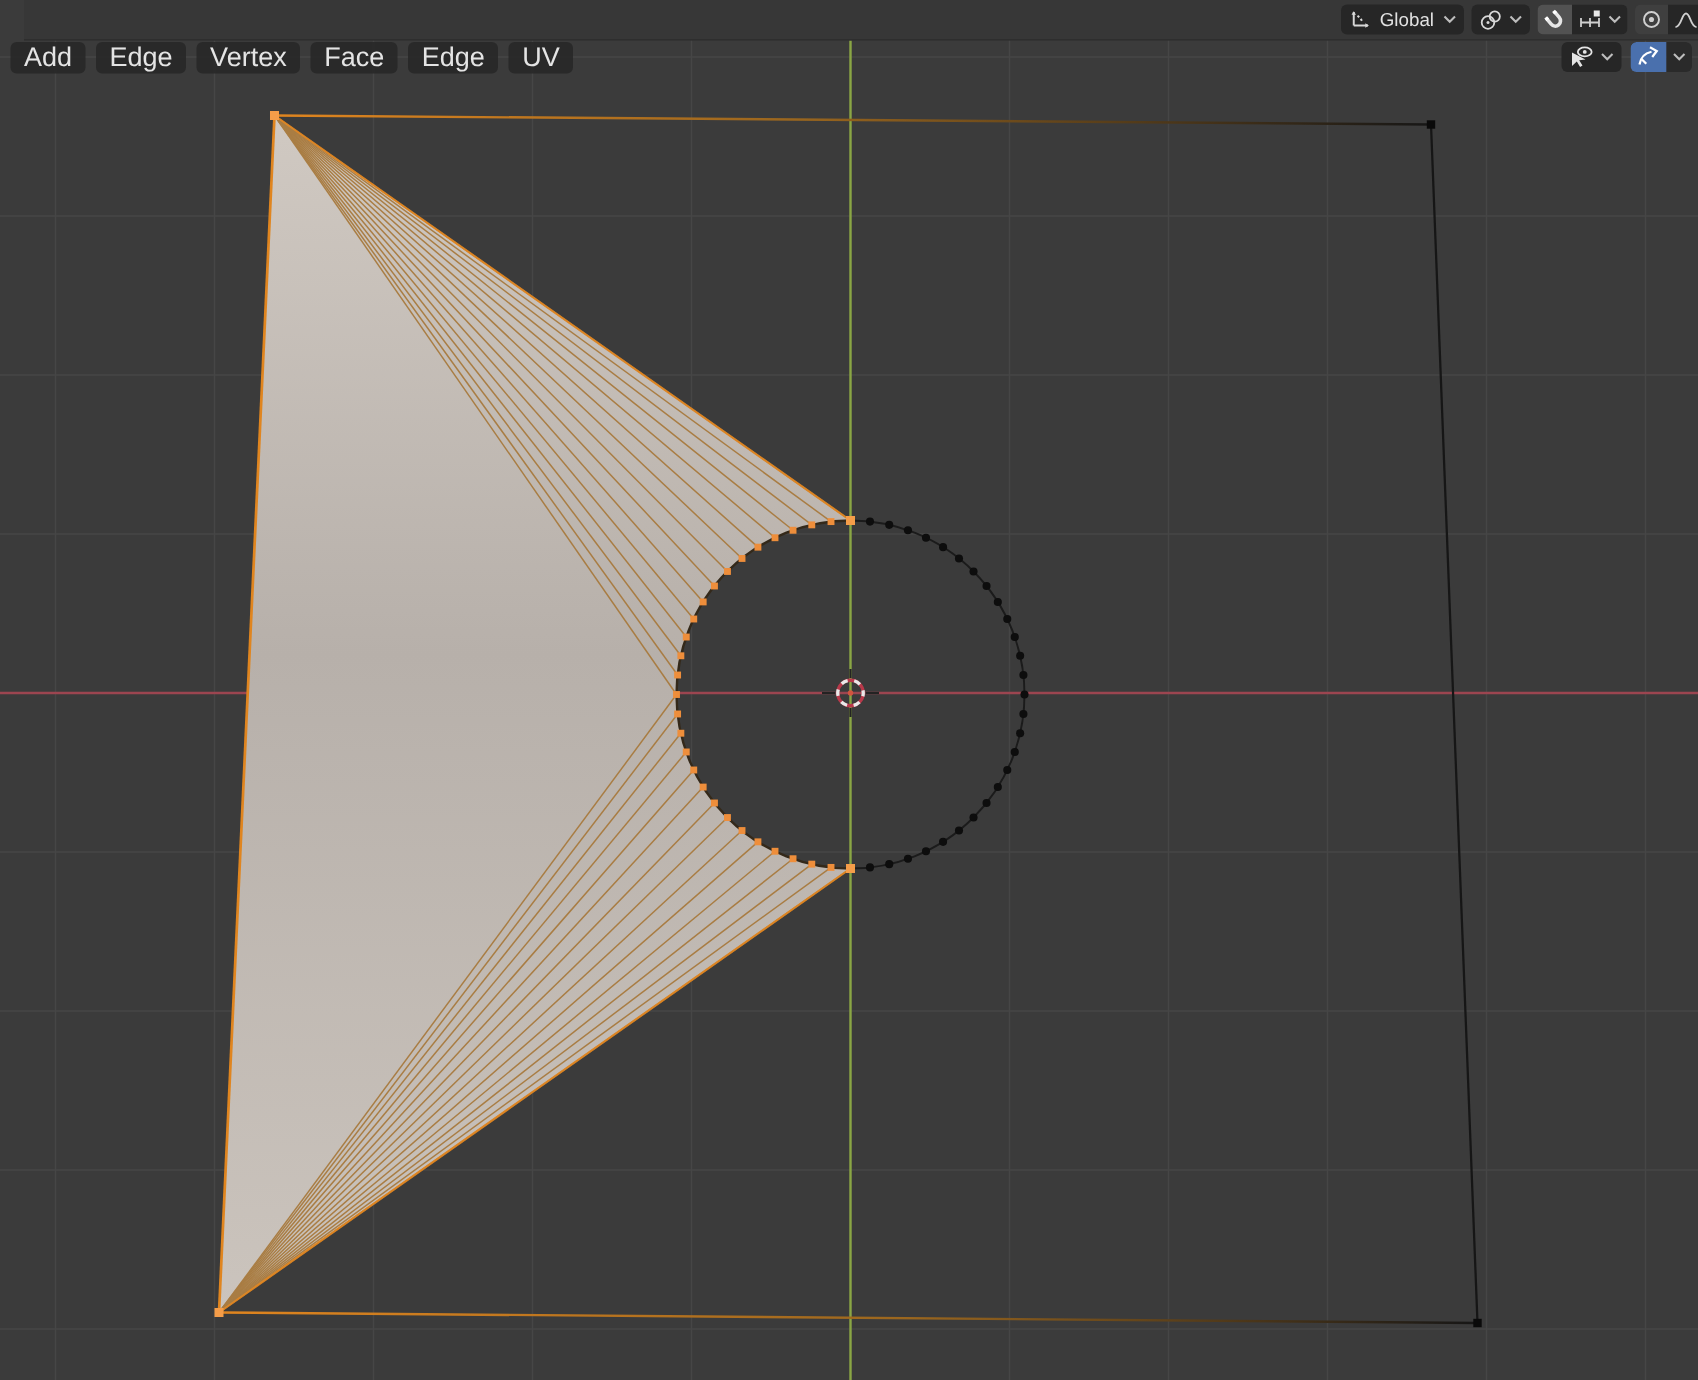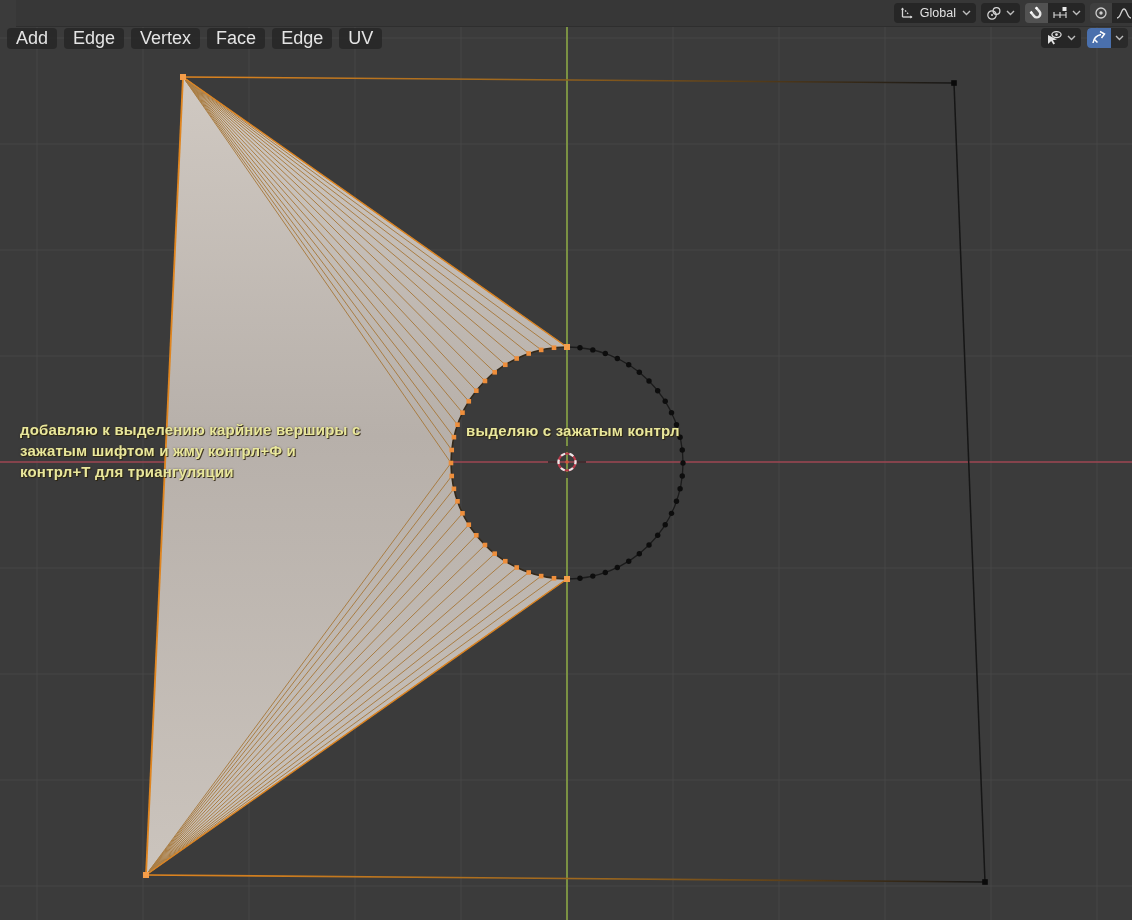--- a/index.html
+++ b/index.html
@@ -320,22 +320,14 @@
       <div class="dark-chev-seg">
         <span class="chev">
           <svg width="9" height="6" viewBox="0 0 9 6">
               <path d="M1 1 L4.5 4.5 L8 1" stroke="#bdbdbd" stroke-width="1.4" fill="none"></path>
             </svg>
         </span>
       </div>
     </div>
   </div>
 
-  <div class="note" id="note-left">
-    <span>добавляю к выделению карйние верширы с</span>
-    <span>зажатым шифтом и жму контрл+Ф и</span>
-    <span>контрл+Т для триангуляции</span>
-  </div>
-  <div class="note" id="note-right">
-    <span>выделяю с зажатым контрл</span>
-  </div>
 
 </div>
 
 </body></html>

